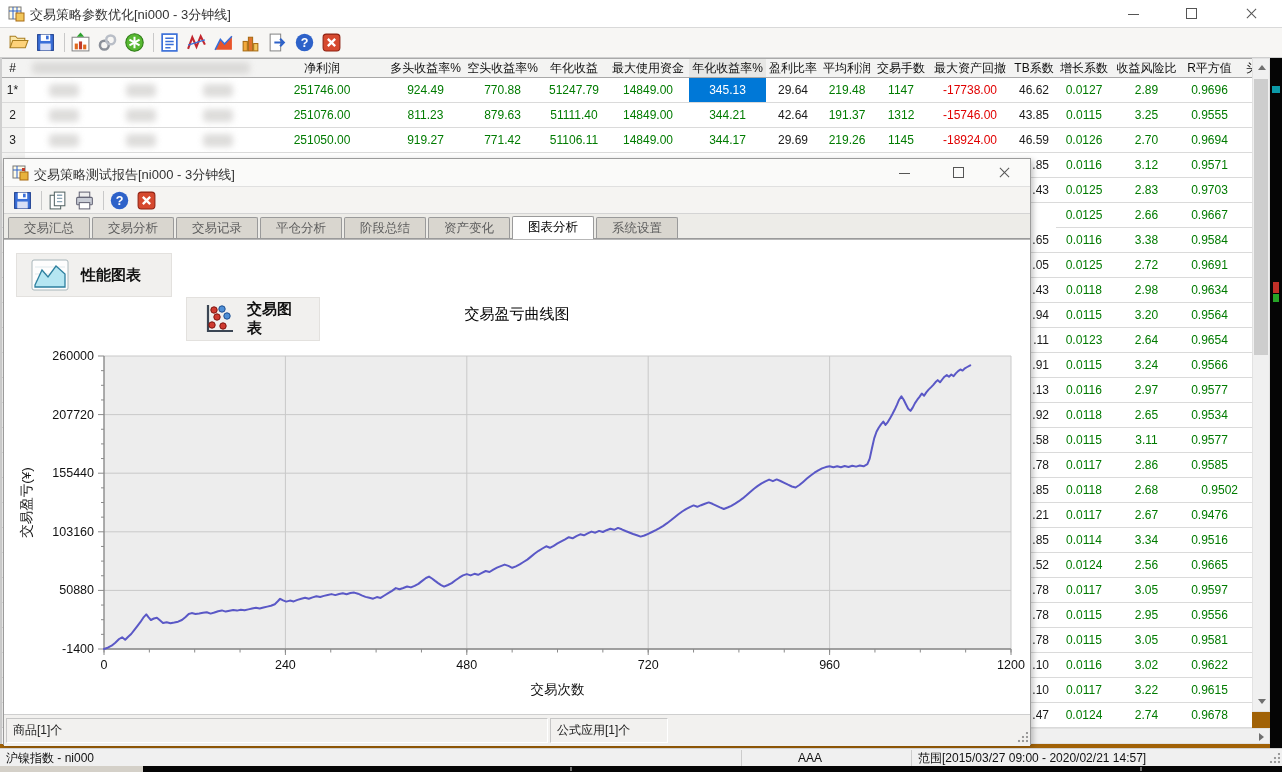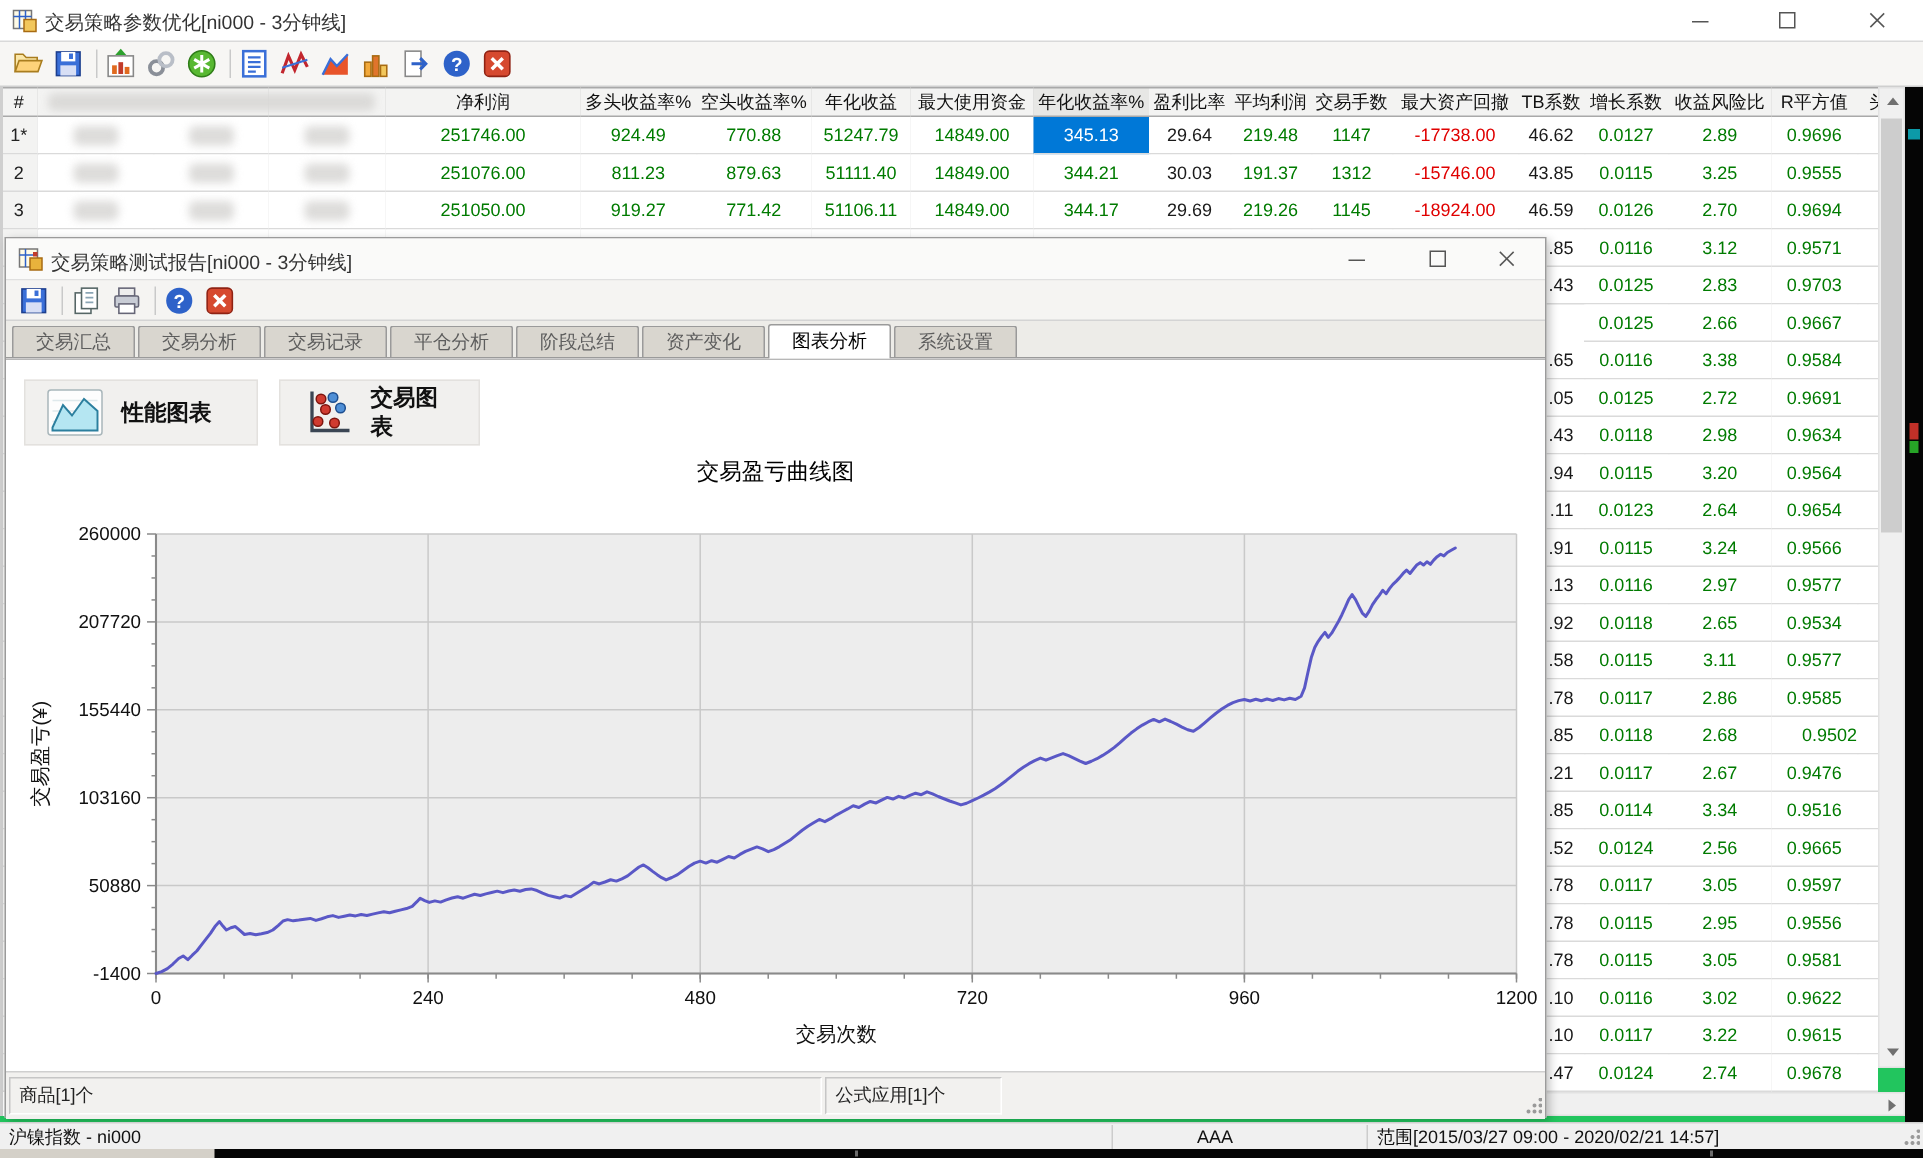--- a/index.html
+++ b/index.html
@@ -1,18 +1,18 @@
 <!DOCTYPE html>
 <html><head>
 <meta charset="utf-8">
 <style>
   html,body{margin:0;padding:0;background:#000;}
   *{box-sizing:border-box;}
   body{font-family:"Liberation Sans","DejaVu Sans",sans-serif;}
-  #stage{position:relative;width:1282px;height:772px;background:#22c55e;overflow:hidden;}
+  #stage{position:relative;width:1282px;height:772px;background:#a16207;overflow:hidden;}
   .abs{position:absolute;}
   
   #main-titlebar{left:0;top:0;width:1282px;height:28px;background:#ffffff;border-bottom:1px solid #d9d9d9;}
   #main-title{left:30px;top:6px;font-size:13px;color:#333;}
   .winbtn{top:0;width:46px;height:28px;}
   .winbtn .bar{position:absolute;left:18px;top:14px;width:11px;height:1px;background:#555;}
   .winbtn .box{position:absolute;left:17px;top:8px;width:11px;height:11px;border:1px solid #555;}
   .winbtn .x1,.winbtn .x2{position:absolute;left:17px;top:13px;width:13px;height:1px;background:#555;}
   .winbtn .x1{transform:rotate(45deg);} .winbtn .x2{transform:rotate(-45deg);}
   #main-toolbar{left:0;top:28px;width:1282px;height:30px;background:#f7f6f4;border-bottom:1px solid #cfcfcf;}
@@ -197,21 +197,21 @@
       <div class="cell abs" style="left: 100px; width: 78px; top: 45px;"></div>
       <div class="blob" style="left: 124px; top: 51px; width: 30px; height: 13px;"></div>
       <div class="cell abs" style="left: 177px; width: 79px; top: 45px;"></div>
       <div class="blob" style="left: 201px; top: 51px; width: 30px; height: 13px;"></div>
       <div class="cell abs c-g" style="left: 255px; width: 131px; top: 45px;">251076.00</div>
       <div class="cell abs c-g" style="left: 385px; width: 78px; top: 45px;">811.23</div>
       <div class="cell abs c-g" style="left: 462px; width: 78px; top: 45px;">879.63</div>
       <div class="cell abs c-g" style="left: 539px; width: 67px; top: 45px;">51111.40</div>
       <div class="cell abs c-g" style="left: 605px; width: 83px; top: 45px;">14849.00</div>
       <div class="cell abs c-g" style="left: 687px; width: 78px; top: 45px;">344.21</div>
-      <div class="cell abs c-k" style="left: 764px; width: 55px; top: 45px;">30.03</div>
+      <div class="cell abs c-k" style="left: 764px; width: 55px; top: 45px;">42.64</div>
       <div class="cell abs c-g" style="left: 818px; width: 55px; top: 45px;">191.37</div>
       <div class="cell abs c-g" style="left: 872px; width: 55px; top: 45px;">1312</div>
       <div class="cell abs c-r" style="left: 926px; width: 85px; top: 45px;">-15746.00</div>
       <div class="cell abs c-k" style="left: 1010px; width: 45px; top: 45px;">43.85</div>
       <div class="cell abs c-g" style="left: 1054px; width: 57px; top: 45px;">0.0115</div>
       <div class="cell abs c-g" style="left: 1110px; width: 70px; top: 45px;">3.25</div>
       <div class="cell abs c-g" style="left: 1179px; width: 58px; top: 45px;">0.9555</div>
       <div class="cell abs c-g" style="left: 1236px; width: 41px; top: 45px; text-align: left; padding-left: 14px;">12</div>
       <div class="cell abs rownum" style="left: -2px; width: 26px; top: 70px;">3</div>
       <div class="cell abs" style="left: 23px; width: 78px; top: 70px;"></div>
@@ -755,21 +755,21 @@
     <div class="abs bigbtn" style="left:12px;width:156px;">
       <span style="width:38px;height:32px;">
         <svg viewBox="0 0 38 32" width="38" height="32">
             <rect x="1" y="1" width="36" height="30" rx="2" fill="#fdfdfd" stroke="#a8b6ba"></rect>
             <path d="M4 8h30M4 15h30M4 22h30" stroke="#dfe9ec" stroke-width="1"></path>
             <path d="M4 26 L11 11 L17 18 L25 7 L34 15 V28 H4 Z" fill="#b5e6f2" stroke="#2c7f9e" stroke-width="1.3"></path>
           </svg>
       </span>
       <span class="lbl">性能图表</span>
     </div>
-    <div class="abs bigbtn" style="left:182px;width:134px;">
+    <div class="abs bigbtn" style="left:182px;width:134px;margin-top:44px;">
       <span style="width:34px;height:32px;">
         <svg viewBox="0 0 34 32" width="34" height="32">
             <path d="M7 2 V28 H32" stroke="#3b4654" stroke-width="2.2" fill="none"></path>
             <circle cx="13" cy="7" r="3.2" fill="#d03b30" stroke="#7e150e"></circle>
             <circle cx="21" cy="6" r="3.2" fill="#4f8fd6" stroke="#1d4e8f"></circle>
             <circle cx="16" cy="14" r="3.2" fill="#d03b30" stroke="#7e150e"></circle>
             <circle cx="26" cy="13" r="3.2" fill="#4f8fd6" stroke="#1d4e8f"></circle>
             <circle cx="11" cy="22" r="3.2" fill="#d03b30" stroke="#7e150e"></circle>
             <circle cx="22" cy="23" r="3.2" fill="#d03b30" stroke="#7e150e"></circle>
           </svg>

